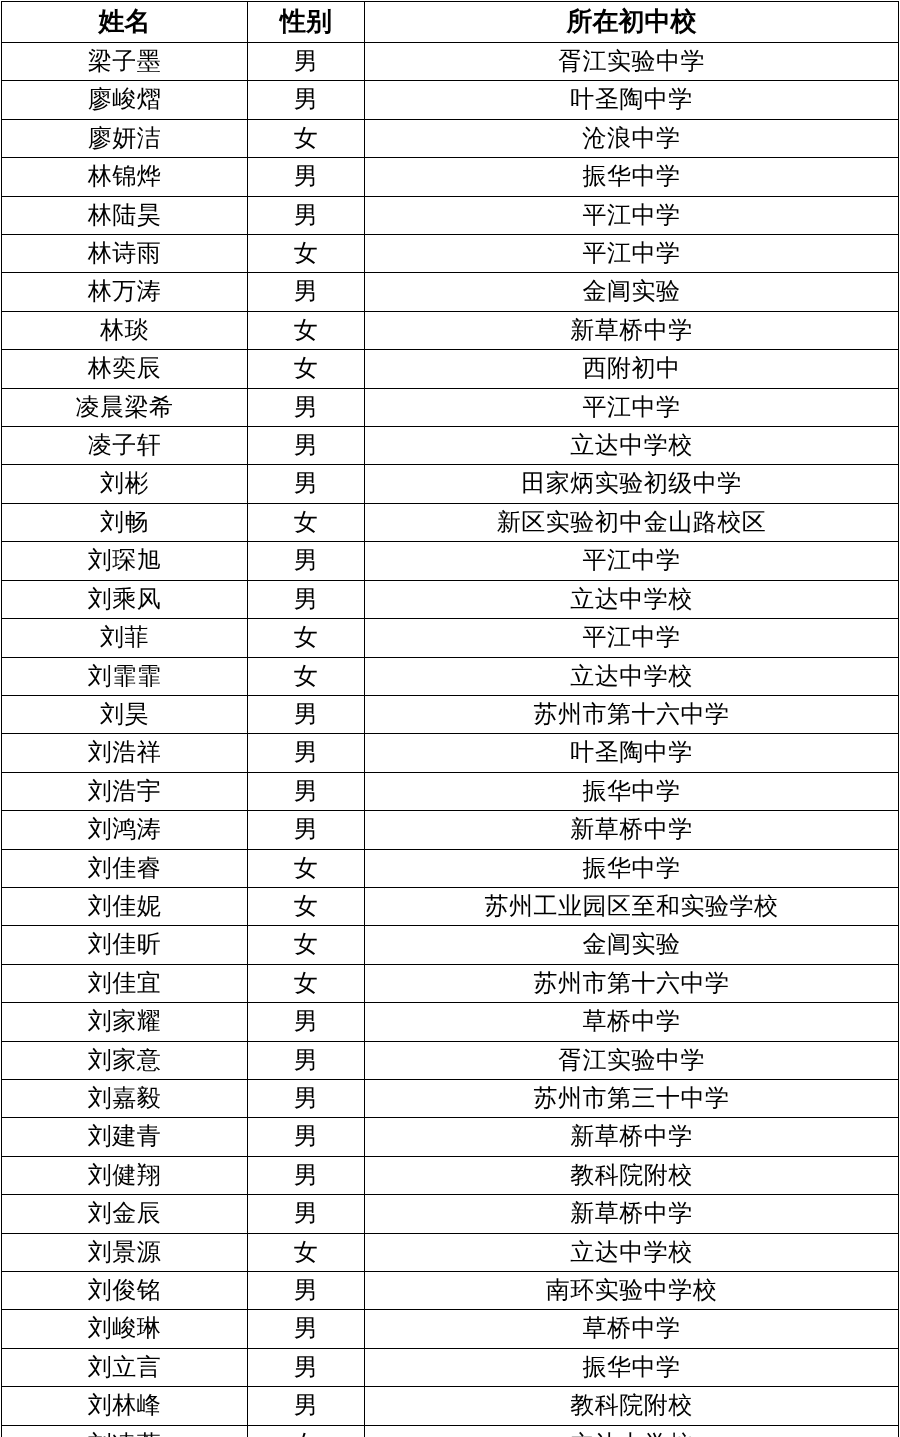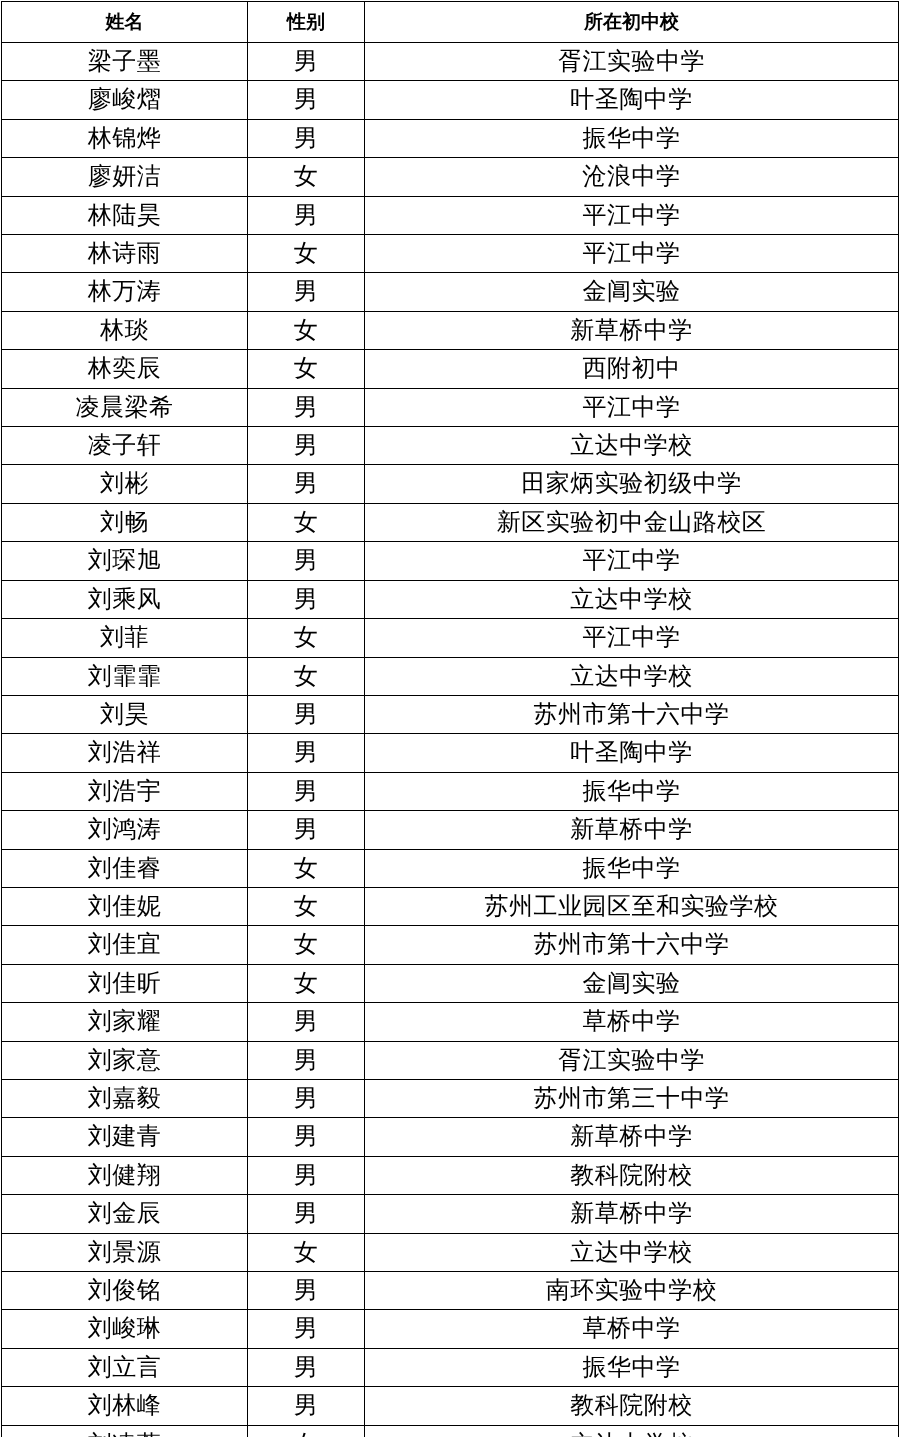--- a/index.html
+++ b/index.html
@@ -35,21 +35,21 @@
     text-align: center;
     vertical-align: middle;
     padding: 0;
     height: 37.4px;
     line-height: 37.4px;
     white-space: nowrap;
     overflow: hidden;
   }
   table.roster th {
     font-weight: bold;
-    font-size: 19px;
+    font-size: 26px;
     height: 40px;
     line-height: 40px;
   }
   table.roster td {
     font-weight: normal;
     font-size: 24px;
   }
   table.roster td.name,
   table.roster td.sex,
   table.roster td.school {
@@ -78,30 +78,30 @@
           <td class="name">梁子墨</td>
           <td class="sex">男</td>
           <td class="school">胥江实验中学</td>
         </tr>
         <tr>
           <td class="name">廖峻熠</td>
           <td class="sex">男</td>
           <td class="school">叶圣陶中学</td>
         </tr>
         <tr>
+          <td class="name">廖妍洁</td>
+          <td class="sex">女</td>
+          <td class="school">沧浪中学</td>
+        </tr>
+        <tr>
           <td class="name">林锦烨</td>
           <td class="sex">男</td>
           <td class="school">振华中学</td>
         </tr>
         <tr>
-          <td class="name">廖妍洁</td>
-          <td class="sex">女</td>
-          <td class="school">沧浪中学</td>
-        </tr>
-        <tr>
           <td class="name">林陆昊</td>
           <td class="sex">男</td>
           <td class="school">平江中学</td>
         </tr>
         <tr>
           <td class="name">林诗雨</td>
           <td class="sex">女</td>
           <td class="school">平江中学</td>
         </tr>
         <tr>
@@ -183,28 +183,28 @@
           <td class="name">刘佳睿</td>
           <td class="sex">女</td>
           <td class="school">振华中学</td>
         </tr>
         <tr>
           <td class="name">刘佳妮</td>
           <td class="sex">女</td>
           <td class="school">苏州工业园区至和实验学校</td>
         </tr>
         <tr>
+          <td class="name">刘佳昕</td>
+          <td class="sex">女</td>
+          <td class="school">金阊实验</td>
+        </tr>
+        <tr>
           <td class="name">刘佳宜</td>
           <td class="sex">女</td>
           <td class="school">苏州市第十六中学</td>
-        </tr>
-        <tr>
-          <td class="name">刘佳昕</td>
-          <td class="sex">女</td>
-          <td class="school">金阊实验</td>
         </tr>
         <tr>
           <td class="name">刘家耀</td>
           <td class="sex">男</td>
           <td class="school">草桥中学</td>
         </tr>
         <tr>
           <td class="name">刘家意</td>
           <td class="sex">男</td>
           <td class="school">胥江实验中学</td>

